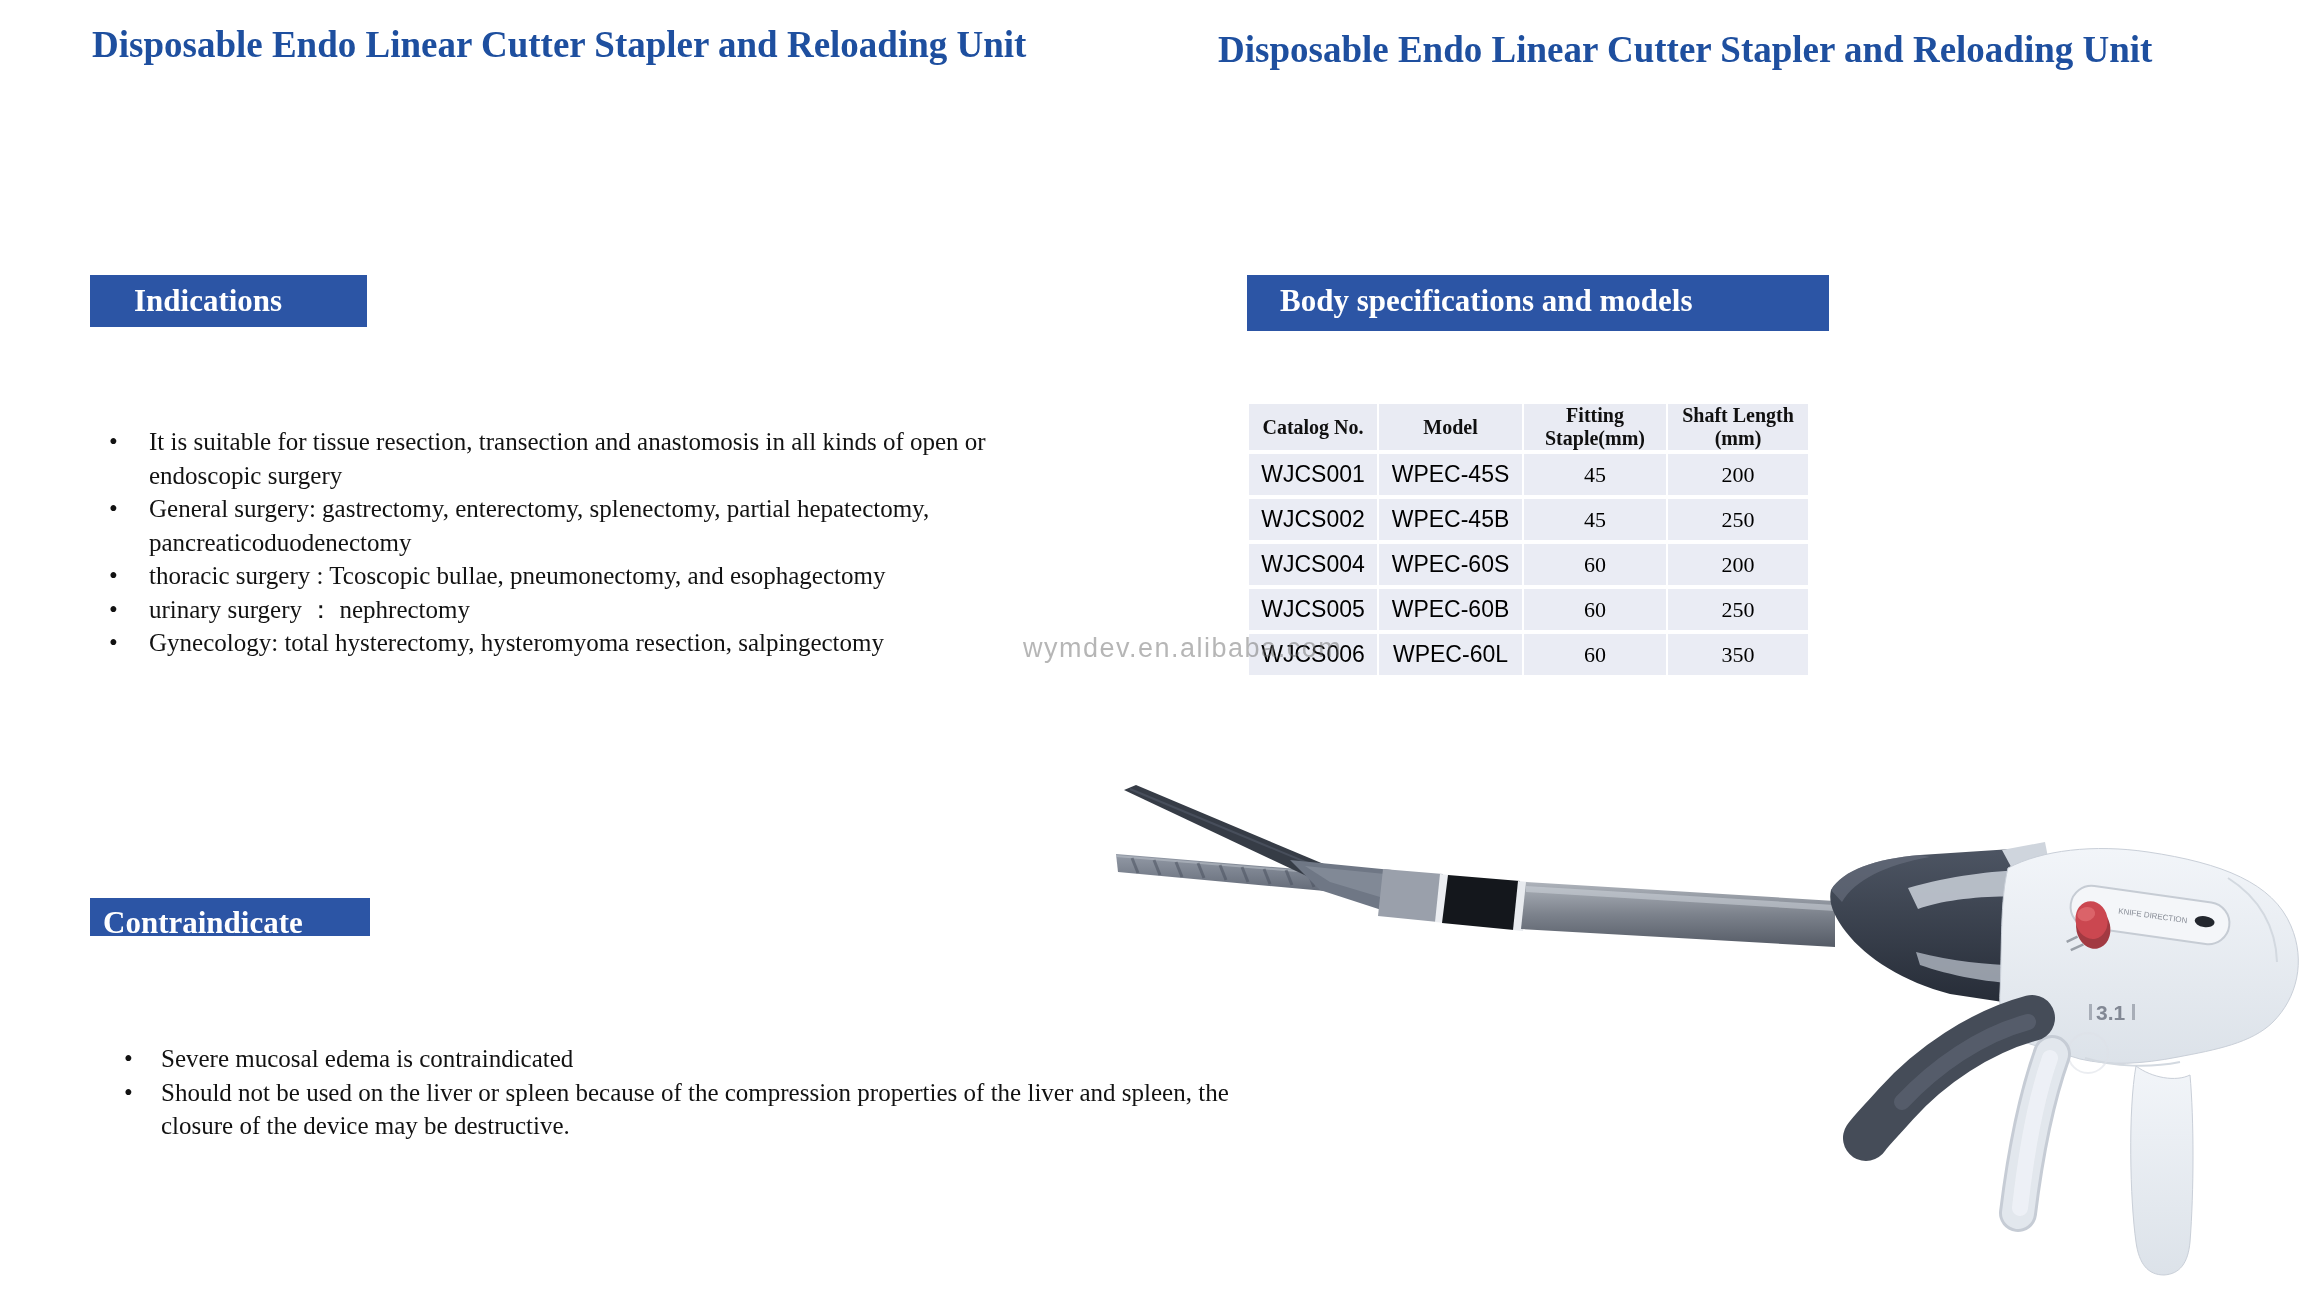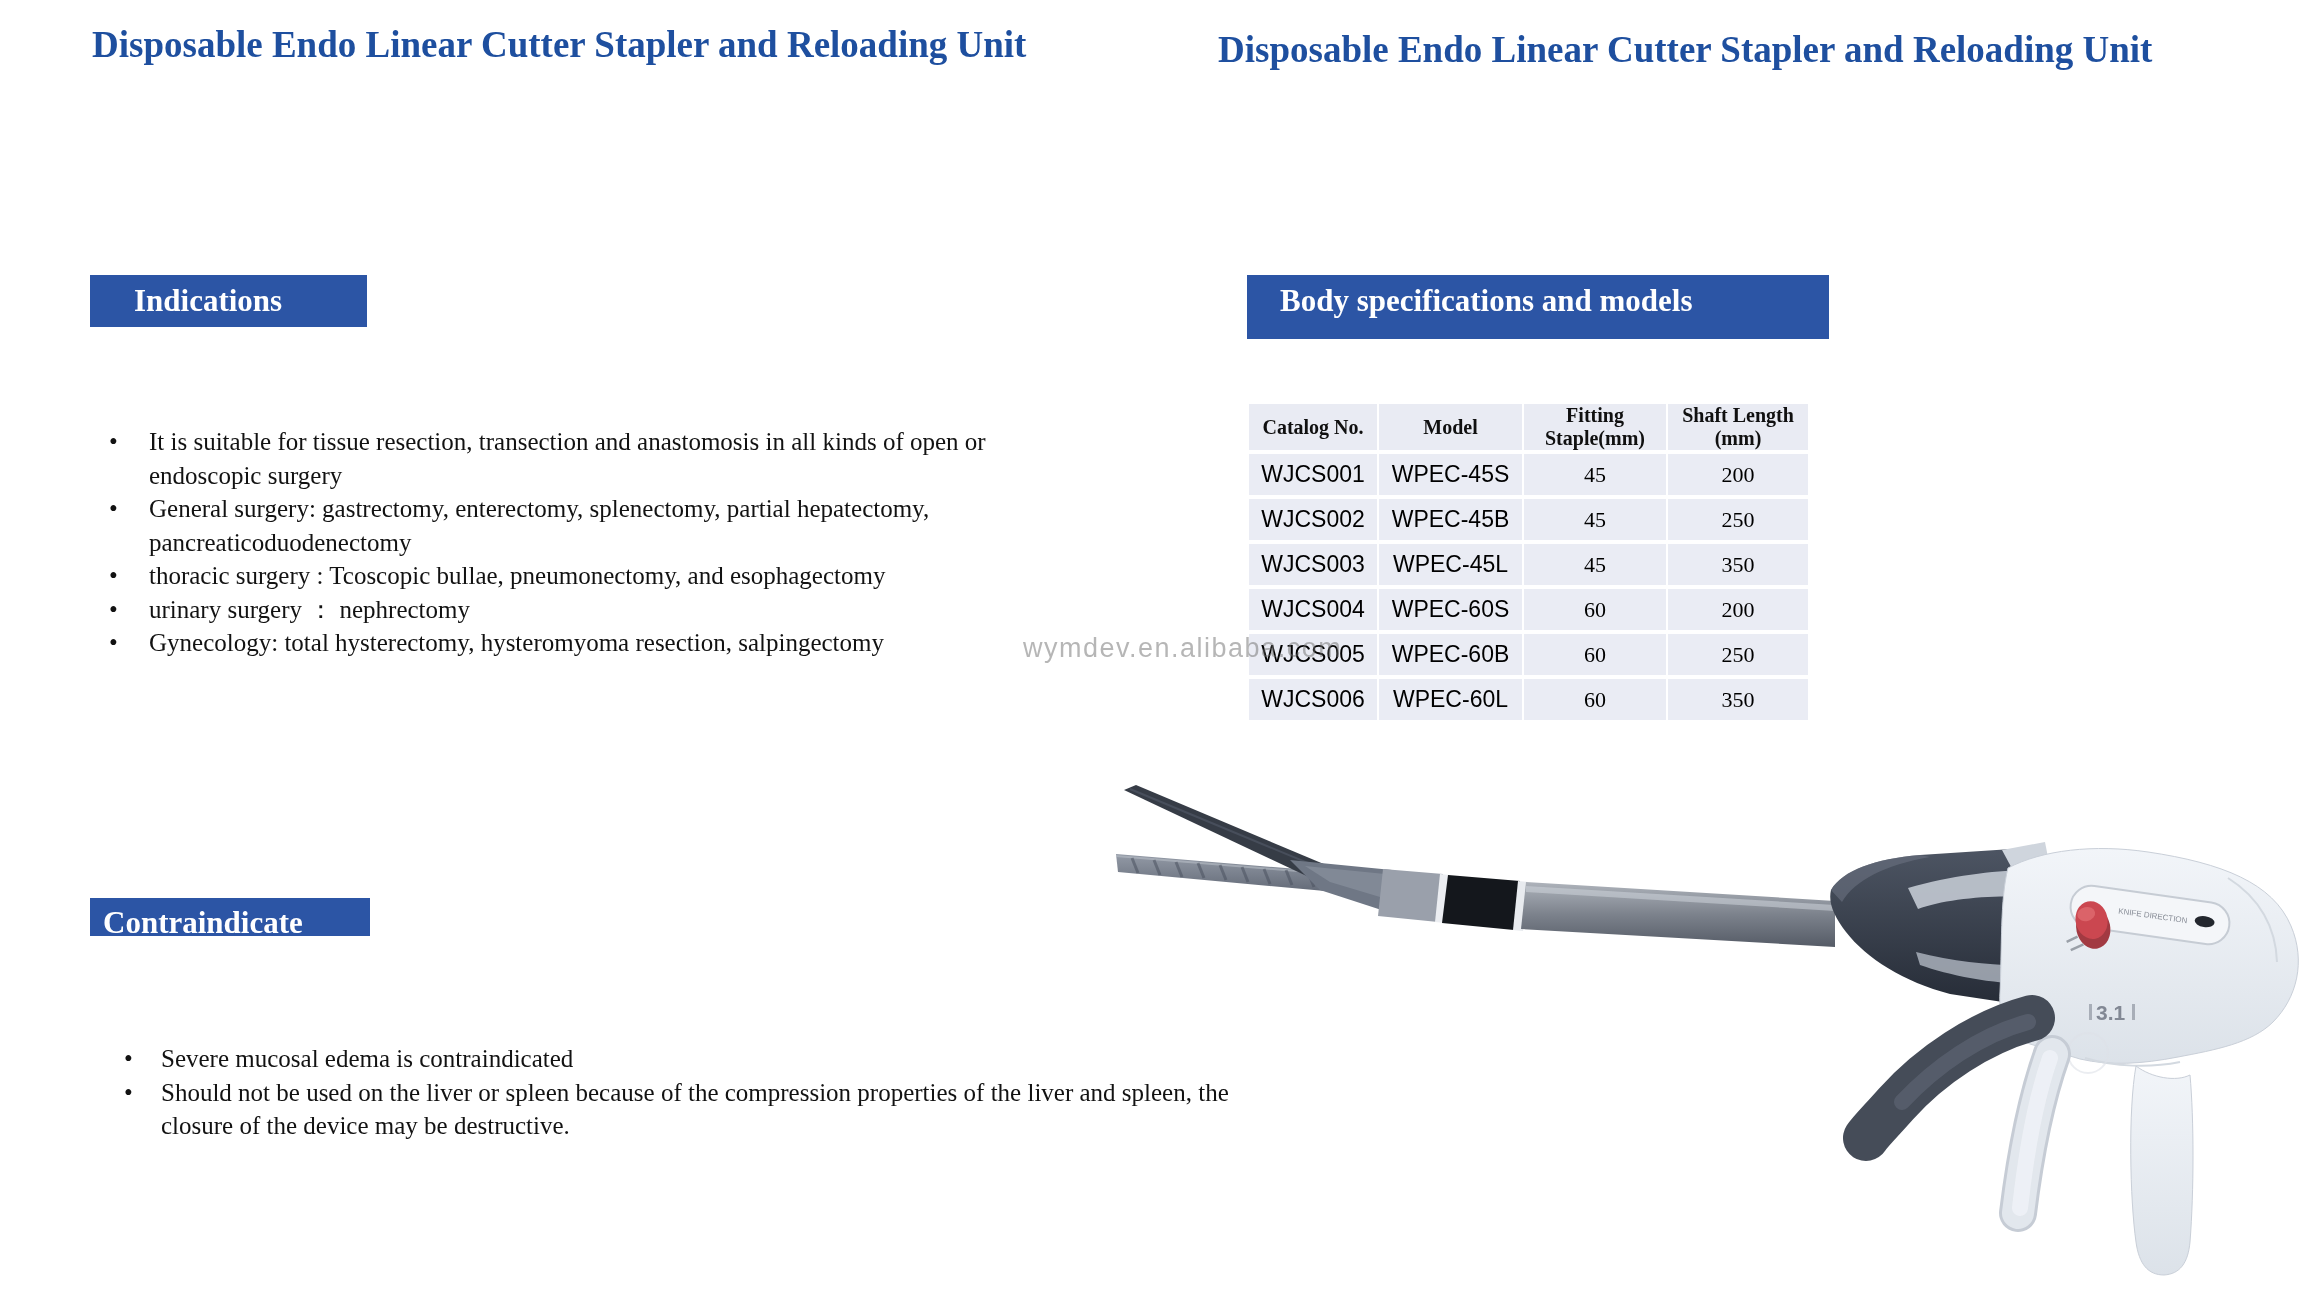--- a/index.html
+++ b/index.html
@@ -17,21 +17,21 @@
   #title-left  { left:92px;  top:6px; }
   #title-right { left:1218px; top:11px; }
 
   .hbox {
     position:absolute; background:#2c55a5; color:#ffffff;
     font-weight:bold; font-size:31px; white-space:nowrap;
     font-family:"Liberation Serif", serif;
     box-sizing:border-box;
   }
   #indications-box { left:90px;  top:275px; width:277px; height:52px; line-height:52px; padding-left:44px; }
-  #specs-box       { left:1247px; top:275px; width:582px; height:64px; line-height:52px; padding-left:33px; }
+  #specs-box       { left:1247px; top:275px; width:582px; height:56px; line-height:52px; padding-left:33px; }
   #contra-box      { left:90px;  top:898px; width:280px; height:38px; line-height:50px; padding-left:13px; }
 
   .blist {
     position:absolute; list-style:none; margin:16px; padding:0;
     font-size:25px; line-height:33.5px; color:#121212;
   }
   .blist li { position:relative; padding-left:43px; }
   .blist li::before { content:"•"; position:absolute; left:3px; top:0; }
   #indications-list { left:90px;  top:409px; width:935px; }
   #contra-list      { left:105px; top:1026px; width:1115px; }
@@ -107,26 +107,20 @@
           <td>45</td>
           <td>200</td>
         </tr>
         <tr>
           <td>WJCS002</td>
           <td>WPEC-45B</td>
           <td>45</td>
           <td>250</td>
         </tr>
         <tr>
-          <td>WJCS003</td>
-          <td>WPEC-45L</td>
-          <td>45</td>
-          <td>350</td>
-        </tr>
-        <tr>
           <td>WJCS004</td>
           <td>WPEC-60S</td>
           <td>60</td>
           <td>200</td>
         </tr>
         <tr>
           <td>WJCS005</td>
           <td>WPEC-60B</td>
           <td>60</td>
           <td>250</td>

